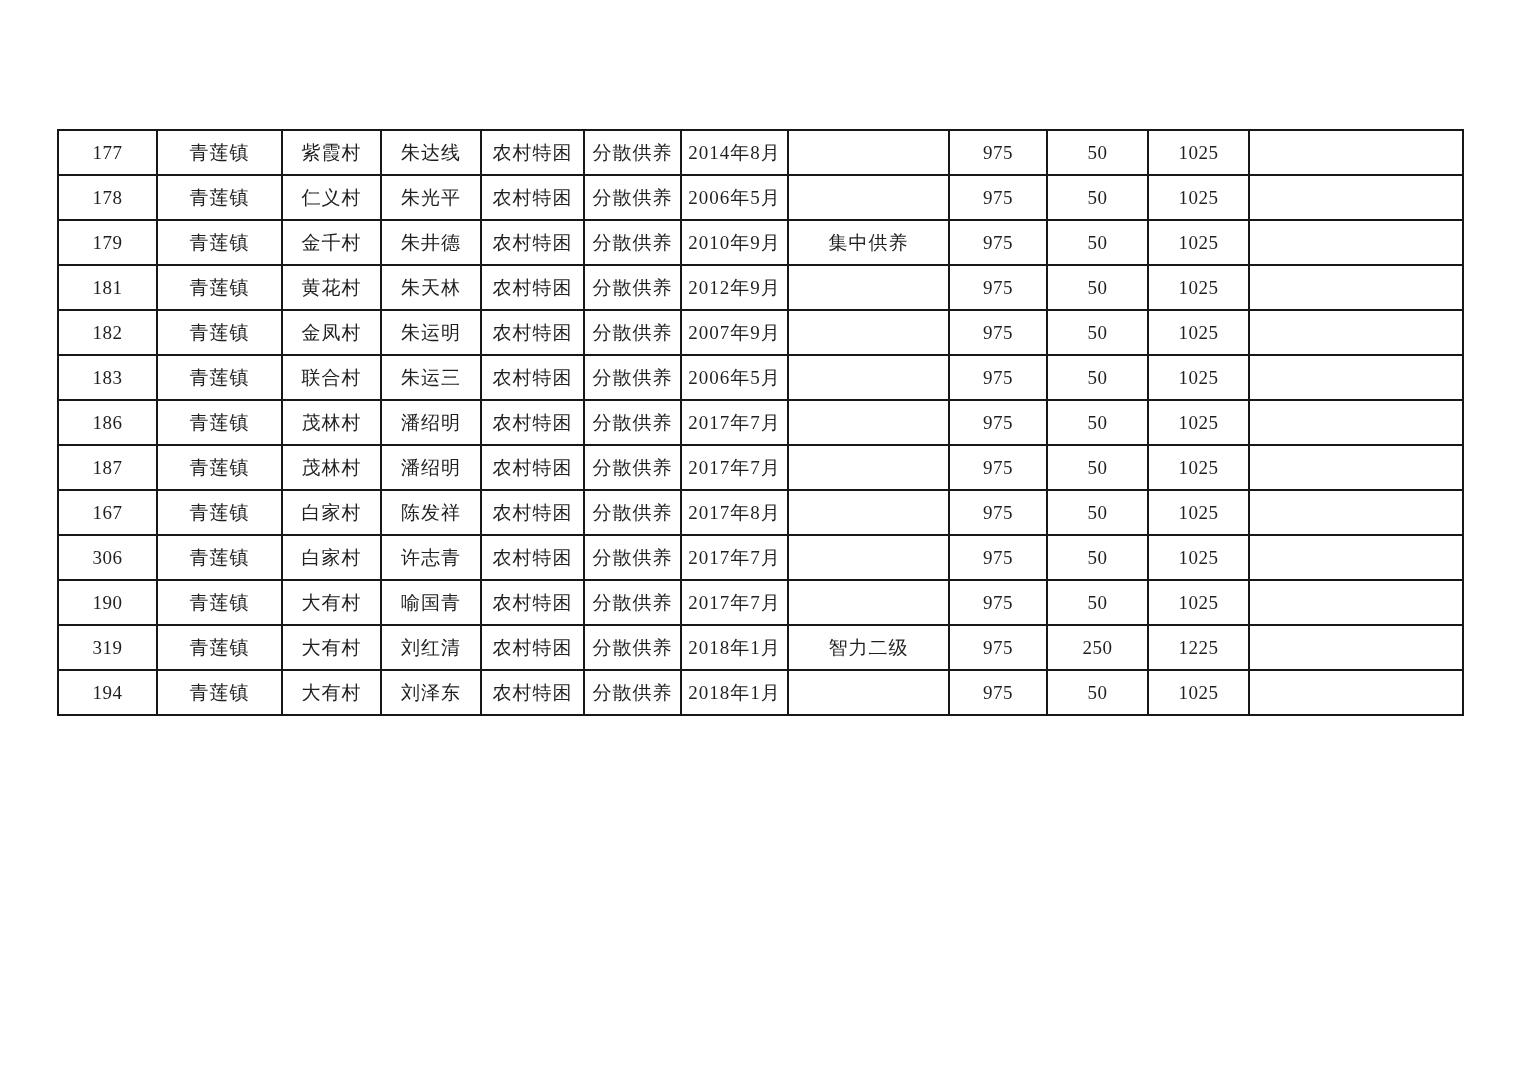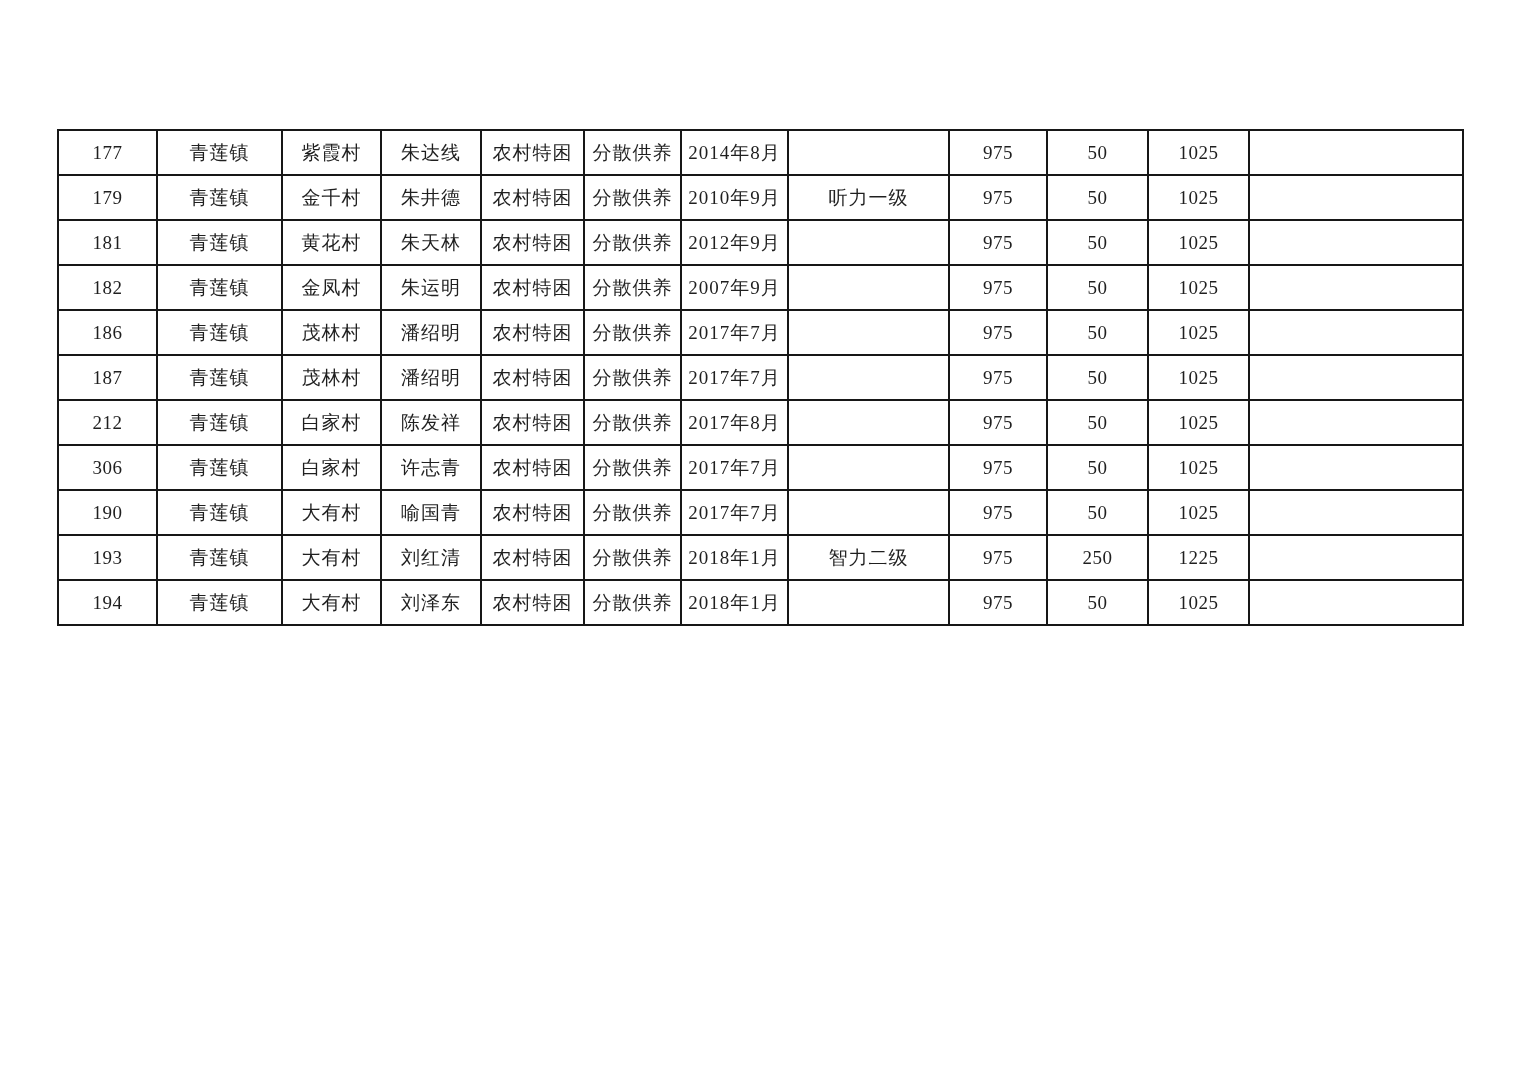--- a/index.html
+++ b/index.html
@@ -68,28 +68,42 @@
           <td>农村特困</td>
           <td>分散供养</td>
           <td>2014年8月</td>
           <td></td>
           <td class="num">975</td>
           <td class="num">50</td>
           <td class="num">1025</td>
           <td></td>
         </tr>
         <tr>
+          <td class="num">178</td>
+          <td>青莲镇</td>
+          <td>仁义村</td>
+          <td>朱光平</td>
+          <td>农村特困</td>
+          <td>分散供养</td>
+          <td>2006年5月</td>
+          <td></td>
+          <td class="num">975</td>
+          <td class="num">50</td>
+          <td class="num">1025</td>
+          <td></td>
+        </tr>
+        <tr>
           <td class="num">179</td>
           <td>青莲镇</td>
           <td>金千村</td>
           <td>朱井德</td>
           <td>农村特困</td>
           <td>分散供养</td>
           <td>2010年9月</td>
-          <td>听力一级</td>
+          <td>集中供养</td>
           <td class="num">975</td>
           <td class="num">50</td>
           <td class="num">1025</td>
           <td></td>
         </tr>
         <tr>
           <td class="num">181</td>
           <td>青莲镇</td>
           <td>黄花村</td>
           <td>朱天林</td>
@@ -110,20 +124,34 @@
           <td>农村特困</td>
           <td>分散供养</td>
           <td>2007年9月</td>
           <td></td>
           <td class="num">975</td>
           <td class="num">50</td>
           <td class="num">1025</td>
           <td></td>
         </tr>
         <tr>
+          <td class="num">183</td>
+          <td>青莲镇</td>
+          <td>联合村</td>
+          <td>朱运三</td>
+          <td>农村特困</td>
+          <td>分散供养</td>
+          <td>2006年5月</td>
+          <td></td>
+          <td class="num">975</td>
+          <td class="num">50</td>
+          <td class="num">1025</td>
+          <td></td>
+        </tr>
+        <tr>
           <td class="num">186</td>
           <td>青莲镇</td>
           <td>茂林村</td>
           <td>潘绍明</td>
           <td>农村特困</td>
           <td>分散供养</td>
           <td>2017年7月</td>
           <td></td>
           <td class="num">975</td>
           <td class="num">50</td>
@@ -138,21 +166,21 @@
           <td>农村特困</td>
           <td>分散供养</td>
           <td>2017年7月</td>
           <td></td>
           <td class="num">975</td>
           <td class="num">50</td>
           <td class="num">1025</td>
           <td></td>
         </tr>
         <tr>
-          <td class="num">212</td>
+          <td class="num">167</td>
           <td>青莲镇</td>
           <td>白家村</td>
           <td>陈发祥</td>
           <td>农村特困</td>
           <td>分散供养</td>
           <td>2017年8月</td>
           <td></td>
           <td class="num">975</td>
           <td class="num">50</td>
           <td class="num">1025</td>
@@ -180,21 +208,21 @@
           <td>农村特困</td>
           <td>分散供养</td>
           <td>2017年7月</td>
           <td></td>
           <td class="num">975</td>
           <td class="num">50</td>
           <td class="num">1025</td>
           <td></td>
         </tr>
         <tr>
-          <td class="num">193</td>
+          <td class="num">319</td>
           <td>青莲镇</td>
           <td>大有村</td>
           <td>刘红清</td>
           <td>农村特困</td>
           <td>分散供养</td>
           <td>2018年1月</td>
           <td>智力二级</td>
           <td class="num">975</td>
           <td class="num">250</td>
           <td class="num">1225</td>

